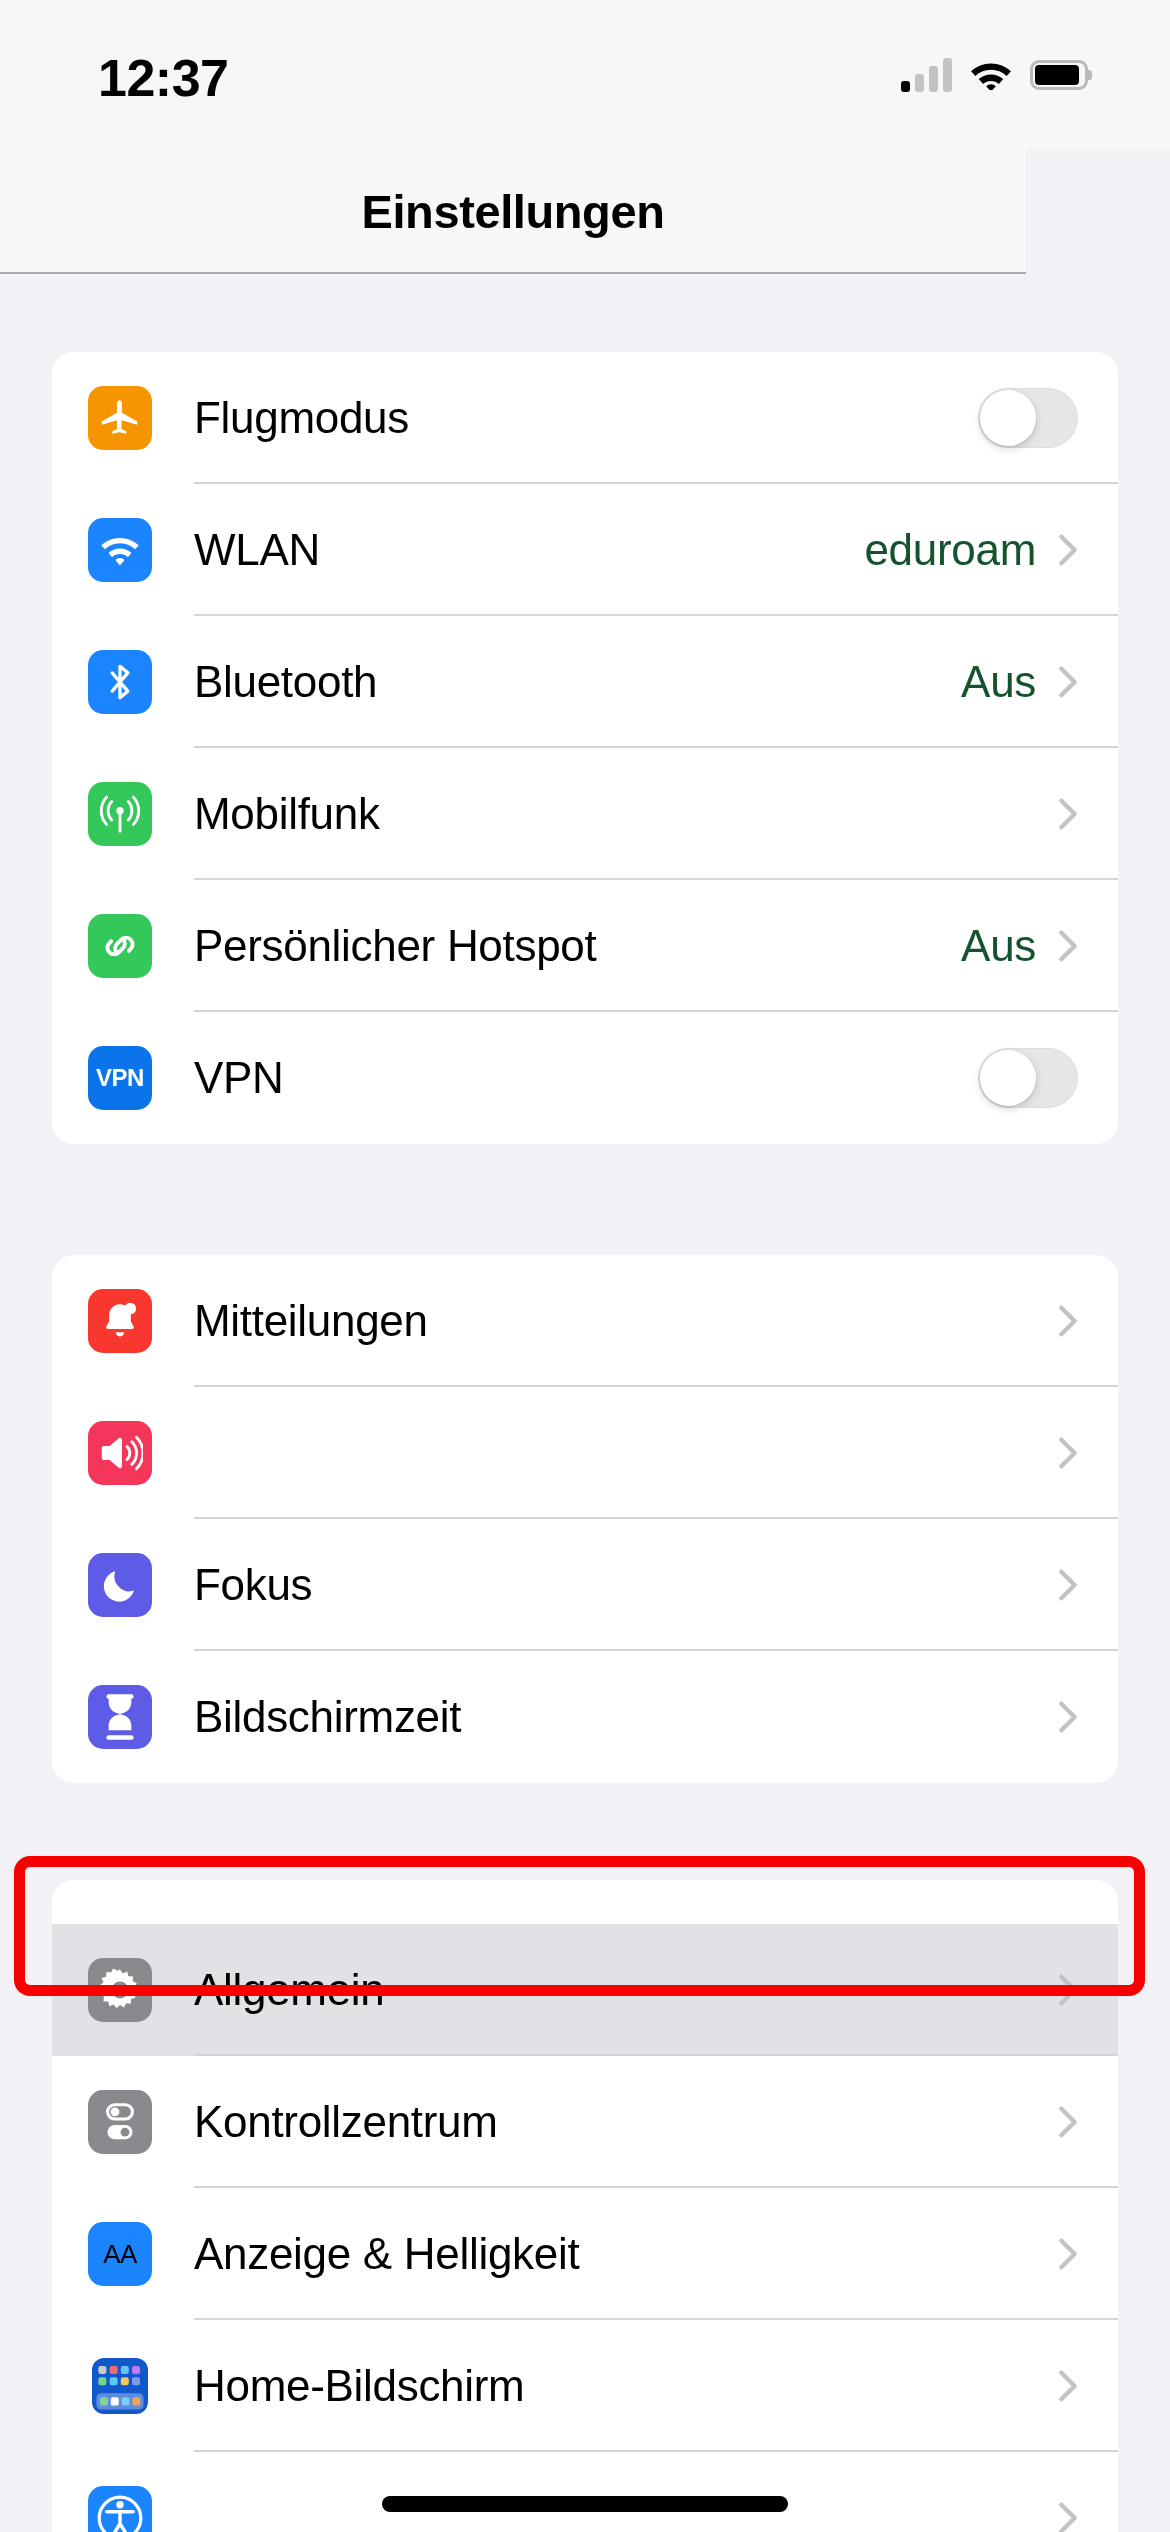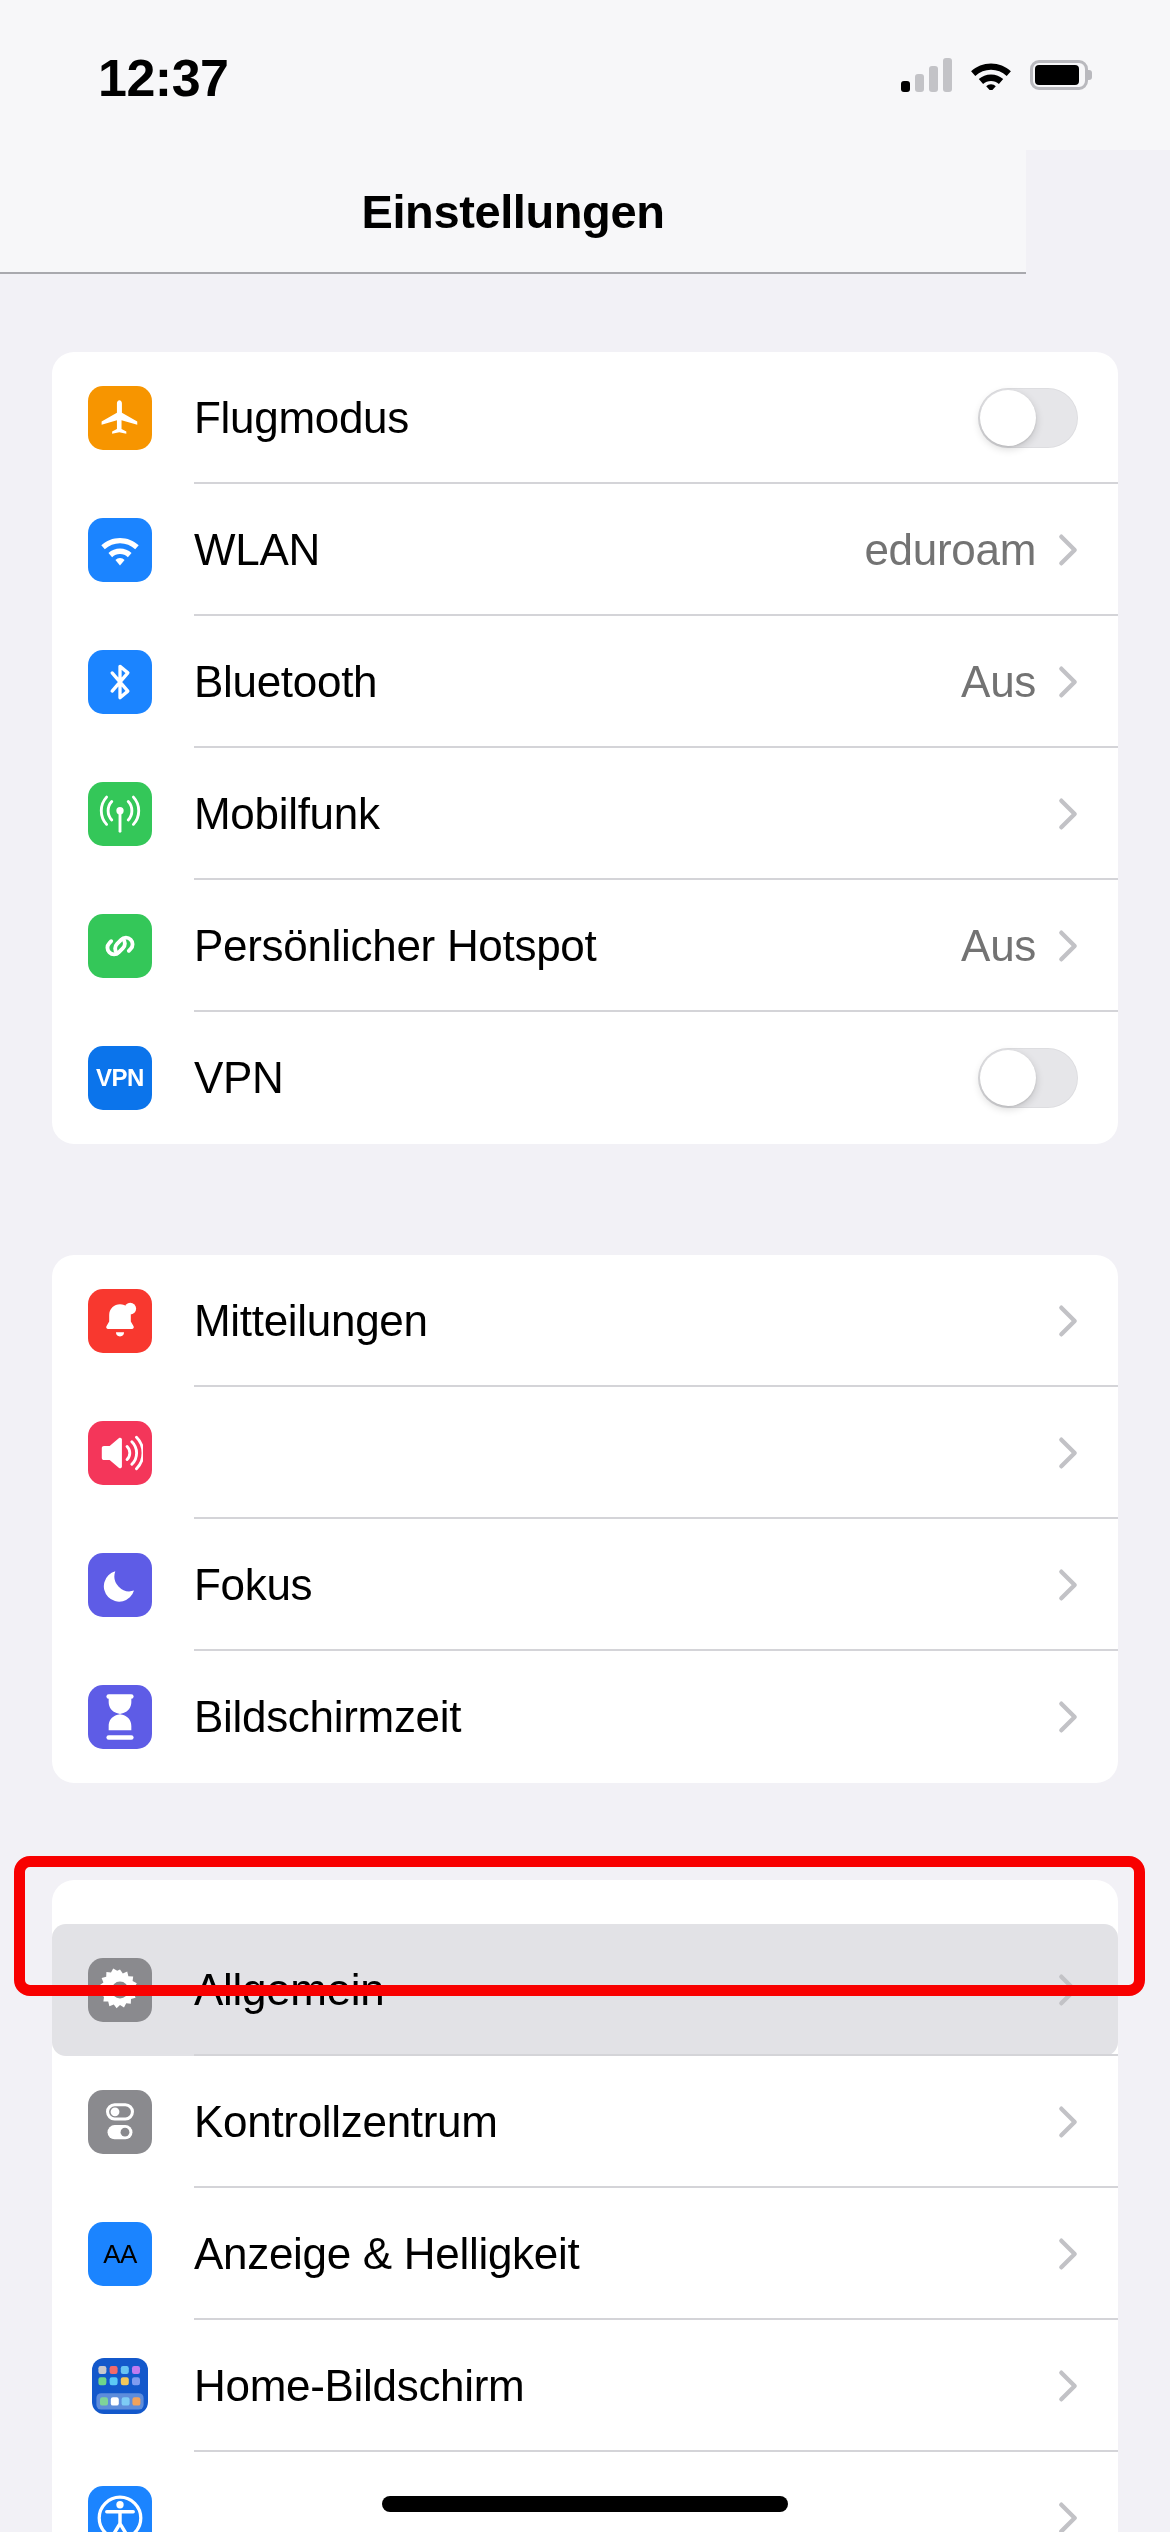--- a/index.html
+++ b/index.html
@@ -66,21 +66,21 @@
   }
 
   .card{
     position:absolute; left:52px; width:1066px;
     background:#FFFFFF; border-radius:22px; overflow:hidden;
   }
 
   .row{
     position:relative; height:132px;
     display:flex; align-items:center;
-    padding-left:36px; padding-right:40px;border-radius:14px;
+    padding-left:36px; padding-right:40px;
   }
   .row.selected{ background:#E2E2E6;margin-top:44px; }
 
   .sep{
     position:absolute; left:142px; right:0; bottom:0;
     height:2px; background:#D4D4D8;
   }
 
   .icon{
     width:64px; height:64px; border-radius:15px;
@@ -92,21 +92,21 @@
 
   .label{
     margin-left:42px; font-size:44px; color:#000;
     letter-spacing:-0.3px; white-space:nowrap;
   }
 
   .right{
     margin-left:auto; display:flex; align-items:center; gap:22px;
   }
   .value{
-    font-size:44px; color:#737373; letter-spacing:-0.3px;
+    font-size:44px; color:#14532d; letter-spacing:-0.3px;
   }
   .chev{
     width:20px; height:34px; flex:0 0 20px;
   }
 
   
   .toggle{
     width:100px; height:60px; border-radius:30px;
     background:#E6E6E9; position:relative; flex:0 0 100px;
     box-shadow:inset 0 0 0 1px rgba(0,0,0,.035);

